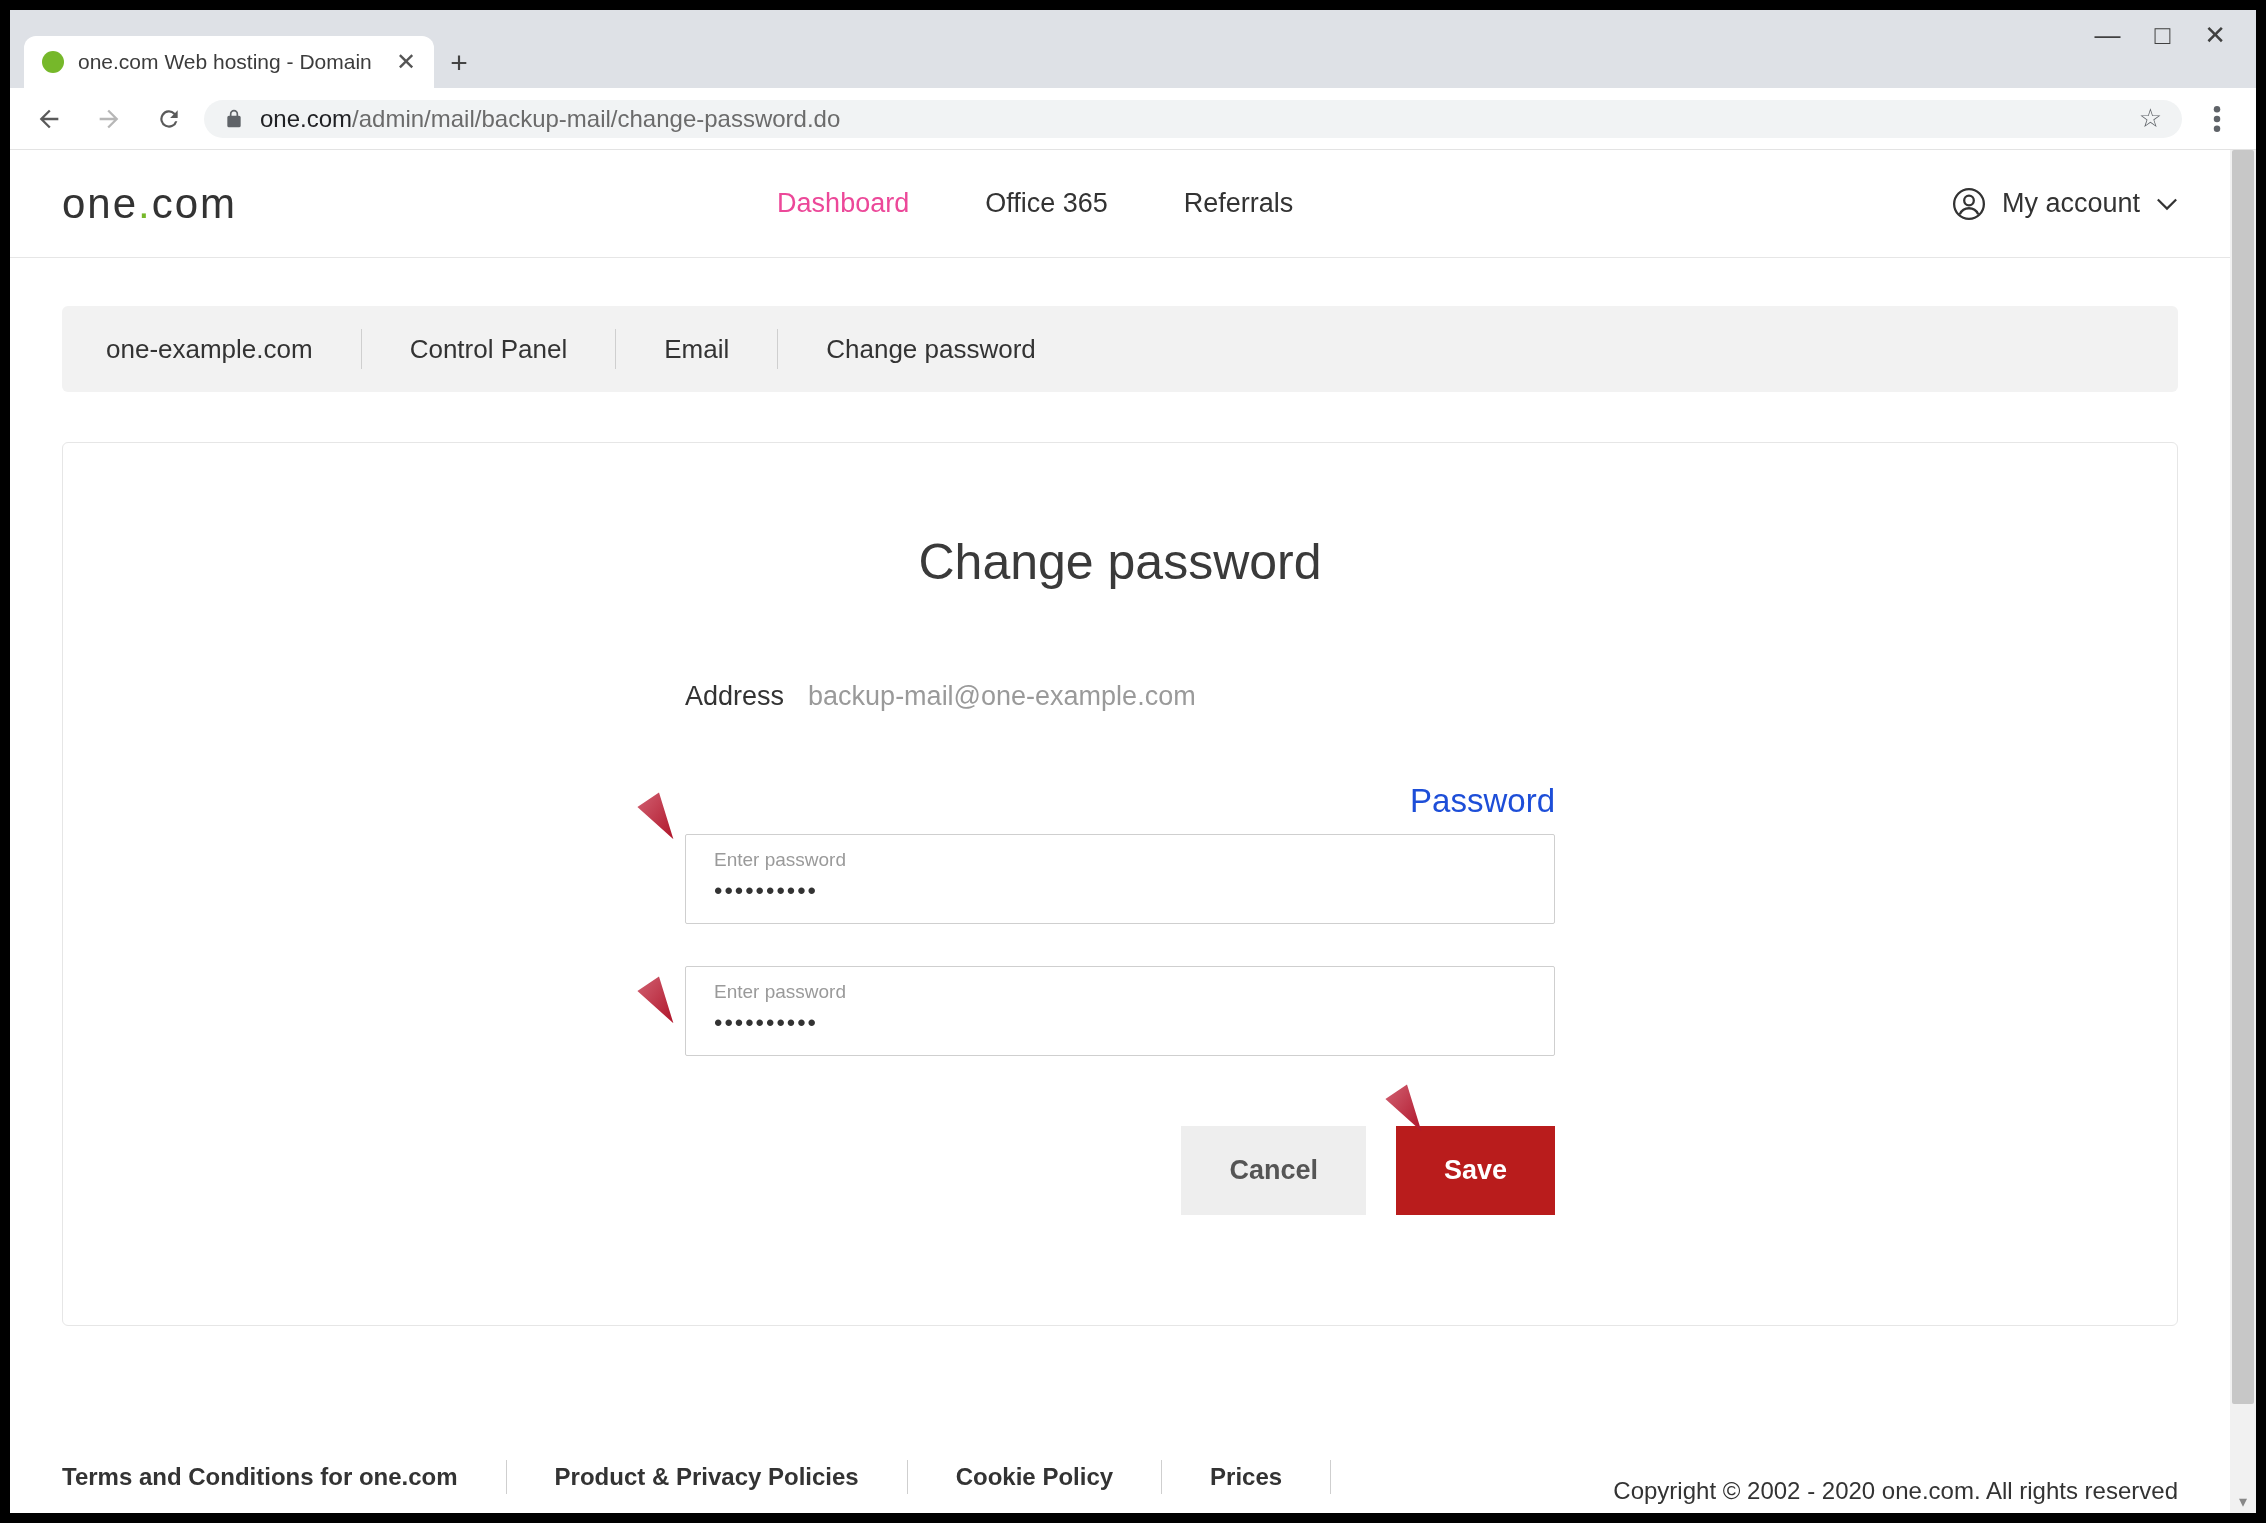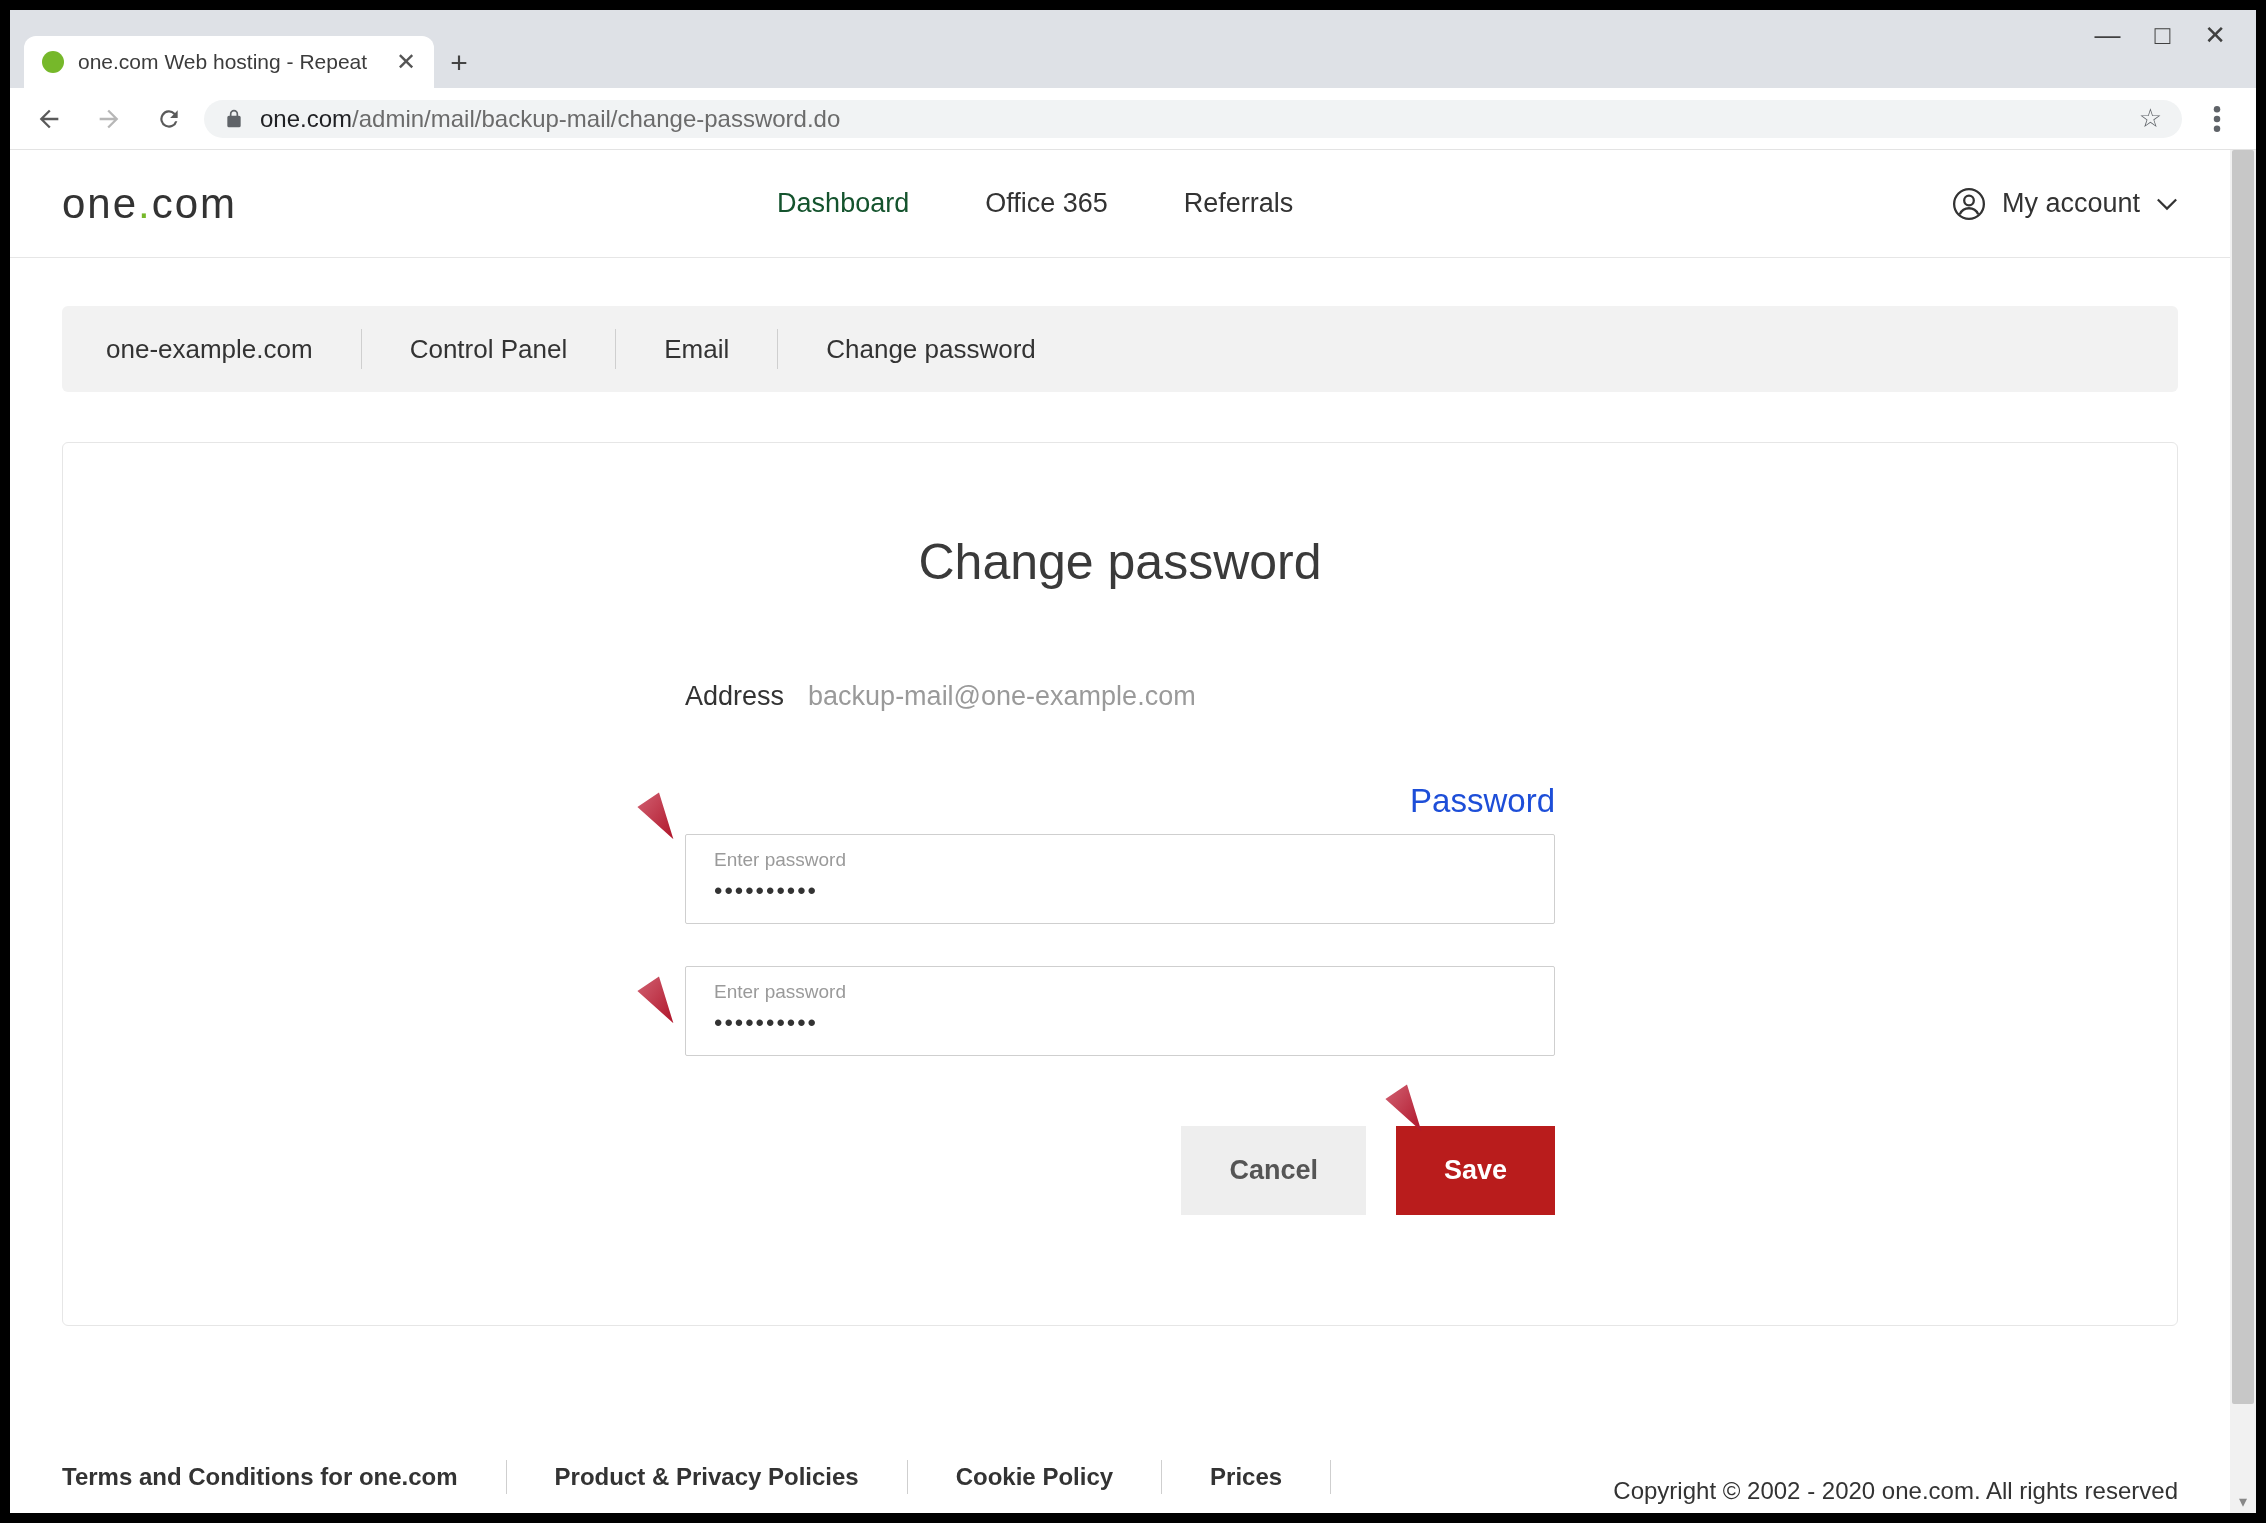--- a/index.html
+++ b/index.html
@@ -162,21 +162,21 @@
     font-weight: 500;
   }
   .logo .dot { color: #76B82A; }
   .main-nav {
     display: flex;
     gap: 76px;
     margin-left: 540px;
     font-size: 27px;
   }
   .main-nav .nav-item { color: #333; cursor: pointer; }
-  .main-nav .nav-item.active { color: #14532d; }
+  .main-nav .nav-item.active { color: #ec4899; }
   .account {
     margin-left: auto;
     display: flex;
     align-items: center;
     gap: 16px;
     font-size: 27px;
     color: #333;
   }
   .account .chev { font-size: 22px; color: #333; }
 
@@ -307,21 +307,21 @@
 
   <div class="chrome-top">
     <div class="window-controls">
       <span>—</span>
       <span>□</span>
       <span>✕</span>
     </div>
     <div class="tab-strip">
       <div class="tab">
         <span class="fav"></span>
-        <span class="title">one.com Web hosting  -  Repeat</span>
+        <span class="title">one.com Web hosting  -  Domain</span>
         <span class="close">✕</span>
       </div>
       <div class="newtab">+</div>
     </div>
   </div>
 
   <div class="addr-bar">
     <div class="nav-btn">
       <svg width="28" height="28" viewBox="0 0 24 24">
             <path d="M20 11H7.8l5.6-5.6L12 4l-8 8 8 8 1.4-1.4L7.8 13H20z" fill="#5a5a5a"></path>

